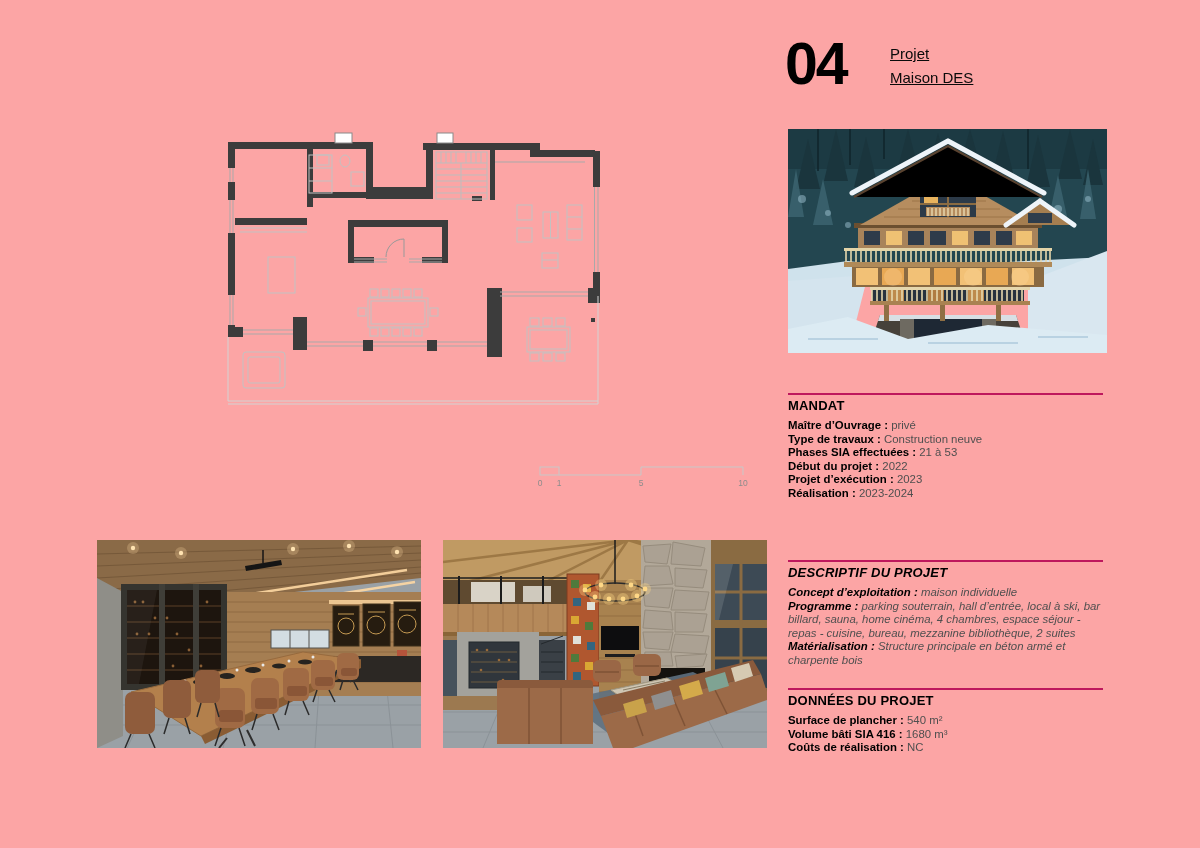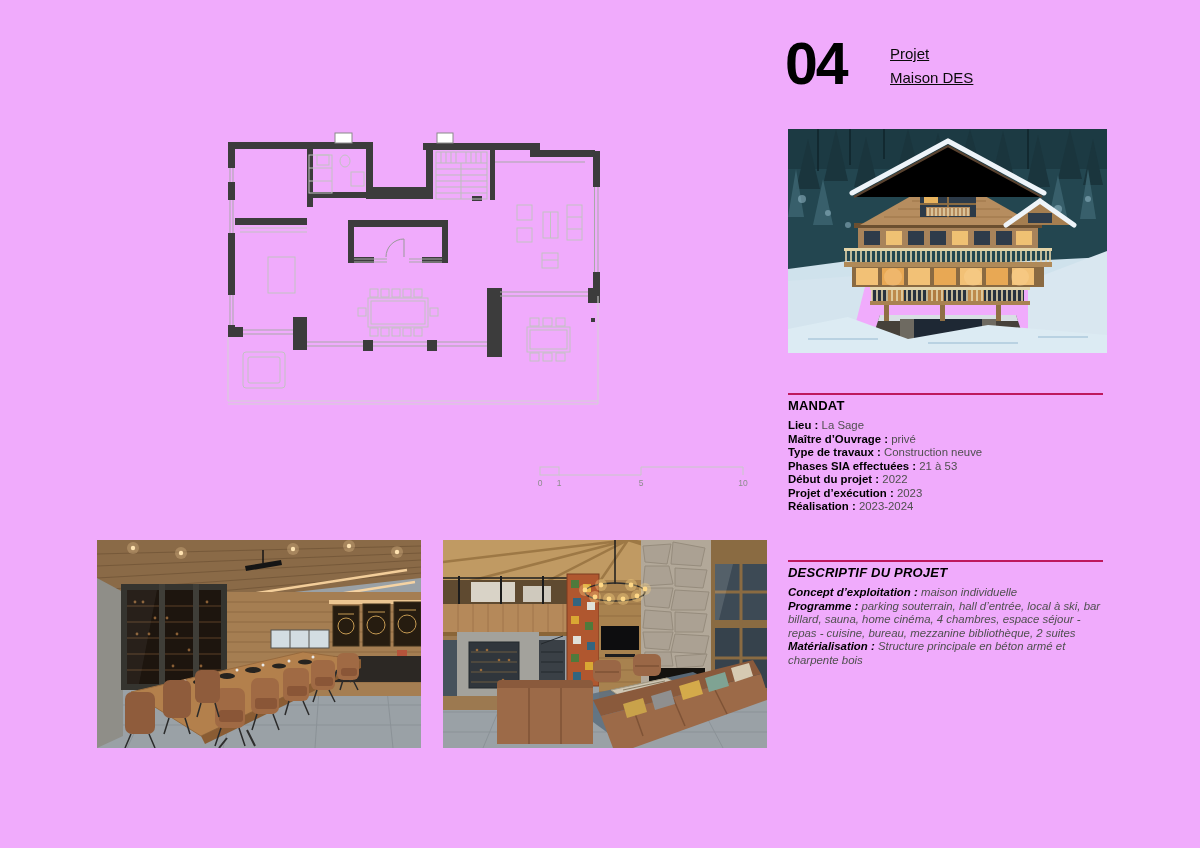--- a/index.html
+++ b/index.html
@@ -1,16 +1,16 @@
 <!DOCTYPE html>
 <html><head>
 <meta charset="utf-8">
 <style>
   html,body{margin:0;padding:0;background:#ffffff;}
-  #page{position:relative;width:1200px;height:848px;background:#f0abfc;overflow:hidden;
+  #page{position:relative;width:1200px;height:848px;background:#fca5a5;overflow:hidden;
         font-family:"Liberation Sans",sans-serif;color:#000;}
   .abs{position:absolute;}
   
   .hnum{left:785px;top:34px;font-size:59px;font-weight:bold;letter-spacing:-2px;line-height:60px;}
   .htitle{left:890px;top:42px;font-size:15px;line-height:23.5px;font-weight:400;color:#0a0a0a;text-decoration:underline;}
   
   .section{left:788px;width:315px;border-top:2px solid #be185d;}
   .section h2{margin:3px 0 6px 0;font-size:13px;font-weight:bold;letter-spacing:.2px;}
   .rows{font-size:11.4px;line-height:13.5px;}
   .row{margin:0;}
@@ -274,39 +274,46 @@
       <polygon points="0,200 60,188 120,210 200,196 319,206 319,224 0,224" fill="#dcebf3"></polygon>
       <g stroke="#b9d2e2" stroke-width="2">
           <path d="M20,210 H90 M140,214 H230 M250,208 H300"></path>
         </g>
     </svg>
   </div>
 
   <div class="abs section" style="top:393px;">
     <h2>MANDAT</h2>
     <div class="rows">
-      <div class="row"><span class="lbl">Lieu :</span> <span class="val">La Sage</span></div>
       <div class="row"><span class="lbl">Maître d’Ouvrage :</span> <span class="val">privé</span></div>
       <div class="row"><span class="lbl">Type de travaux :</span> <span class="val">Construction neuve</span></div>
       <div class="row"><span class="lbl">Phases SIA effectuées :</span> <span class="val">21 à 53</span></div>
       <div class="row"><span class="lbl">Début du projet :</span> <span class="val">2022</span></div>
       <div class="row"><span class="lbl">Projet d’exécution :</span> <span class="val">2023</span></div>
       <div class="row"><span class="lbl">Réalisation :</span> <span class="val">2023-2024</span></div>
     </div>
   </div>
 
   <div class="abs section" style="top:560px;font-style:italic;">
     <h2>DESCRIPTIF DU PROJET</h2>
     <div class="rows">
       <p class="para"><span class="lbl">Concept d’exploitation :</span> <span class="val">maison individuelle</span></p>
       <p class="para"><span class="lbl">Programme :</span> <span class="val">parking souterrain, hall d’entrée, local à ski, bar billard, sauna, home cinéma, 4 chambres, espace séjour - repas - cuisine, bureau, mezzanine bibliothèque, 2 suites</span></p>
       <p class="para"><span class="lbl">Matérialisation :</span> <span class="val">Structure principale en béton armé et charpente bois</span></p>
     </div>
   </div>
 
+  <div class="abs section" style="top:688px;">
+    <h2>DONNÉES DU PROJET</h2>
+    <div class="rows">
+      <div class="row"><span class="lbl">Surface de plancher :</span> <span class="val">540 m²</span></div>
+      <div class="row"><span class="lbl">Volume bâti SIA 416 :</span> <span class="val">1680 m³</span></div>
+      <div class="row"><span class="lbl">Coûts de réalisation :</span> <span class="val">NC</span></div>
+    </div>
+  </div>
 
   <div class="abs" style="left:97px;top:540px;width:324px;height:208px;">
     <svg width="324" height="208" viewBox="0 0 324 208">
       <rect x="0" y="0" width="324" height="208" fill="#9aa1a6"></rect>
       <g stroke="#8b9297" stroke-width="1">
           <path d="M0,165 H324 M0,185 H324 M58,150 L30,208 M140,152 L126,208 M222,150 L218,208 M290,150 L296,208"></path>
         </g>
       <polygon points="0,0 324,0 324,38 0,74" fill="#8a6a47"></polygon>
       <g stroke="#76593a" stroke-width="1">
           <path d="M0,14 L324,6 M0,26 L324,13 M0,38 L324,20 M0,50 L324,27 M0,62 L324,33"></path>

